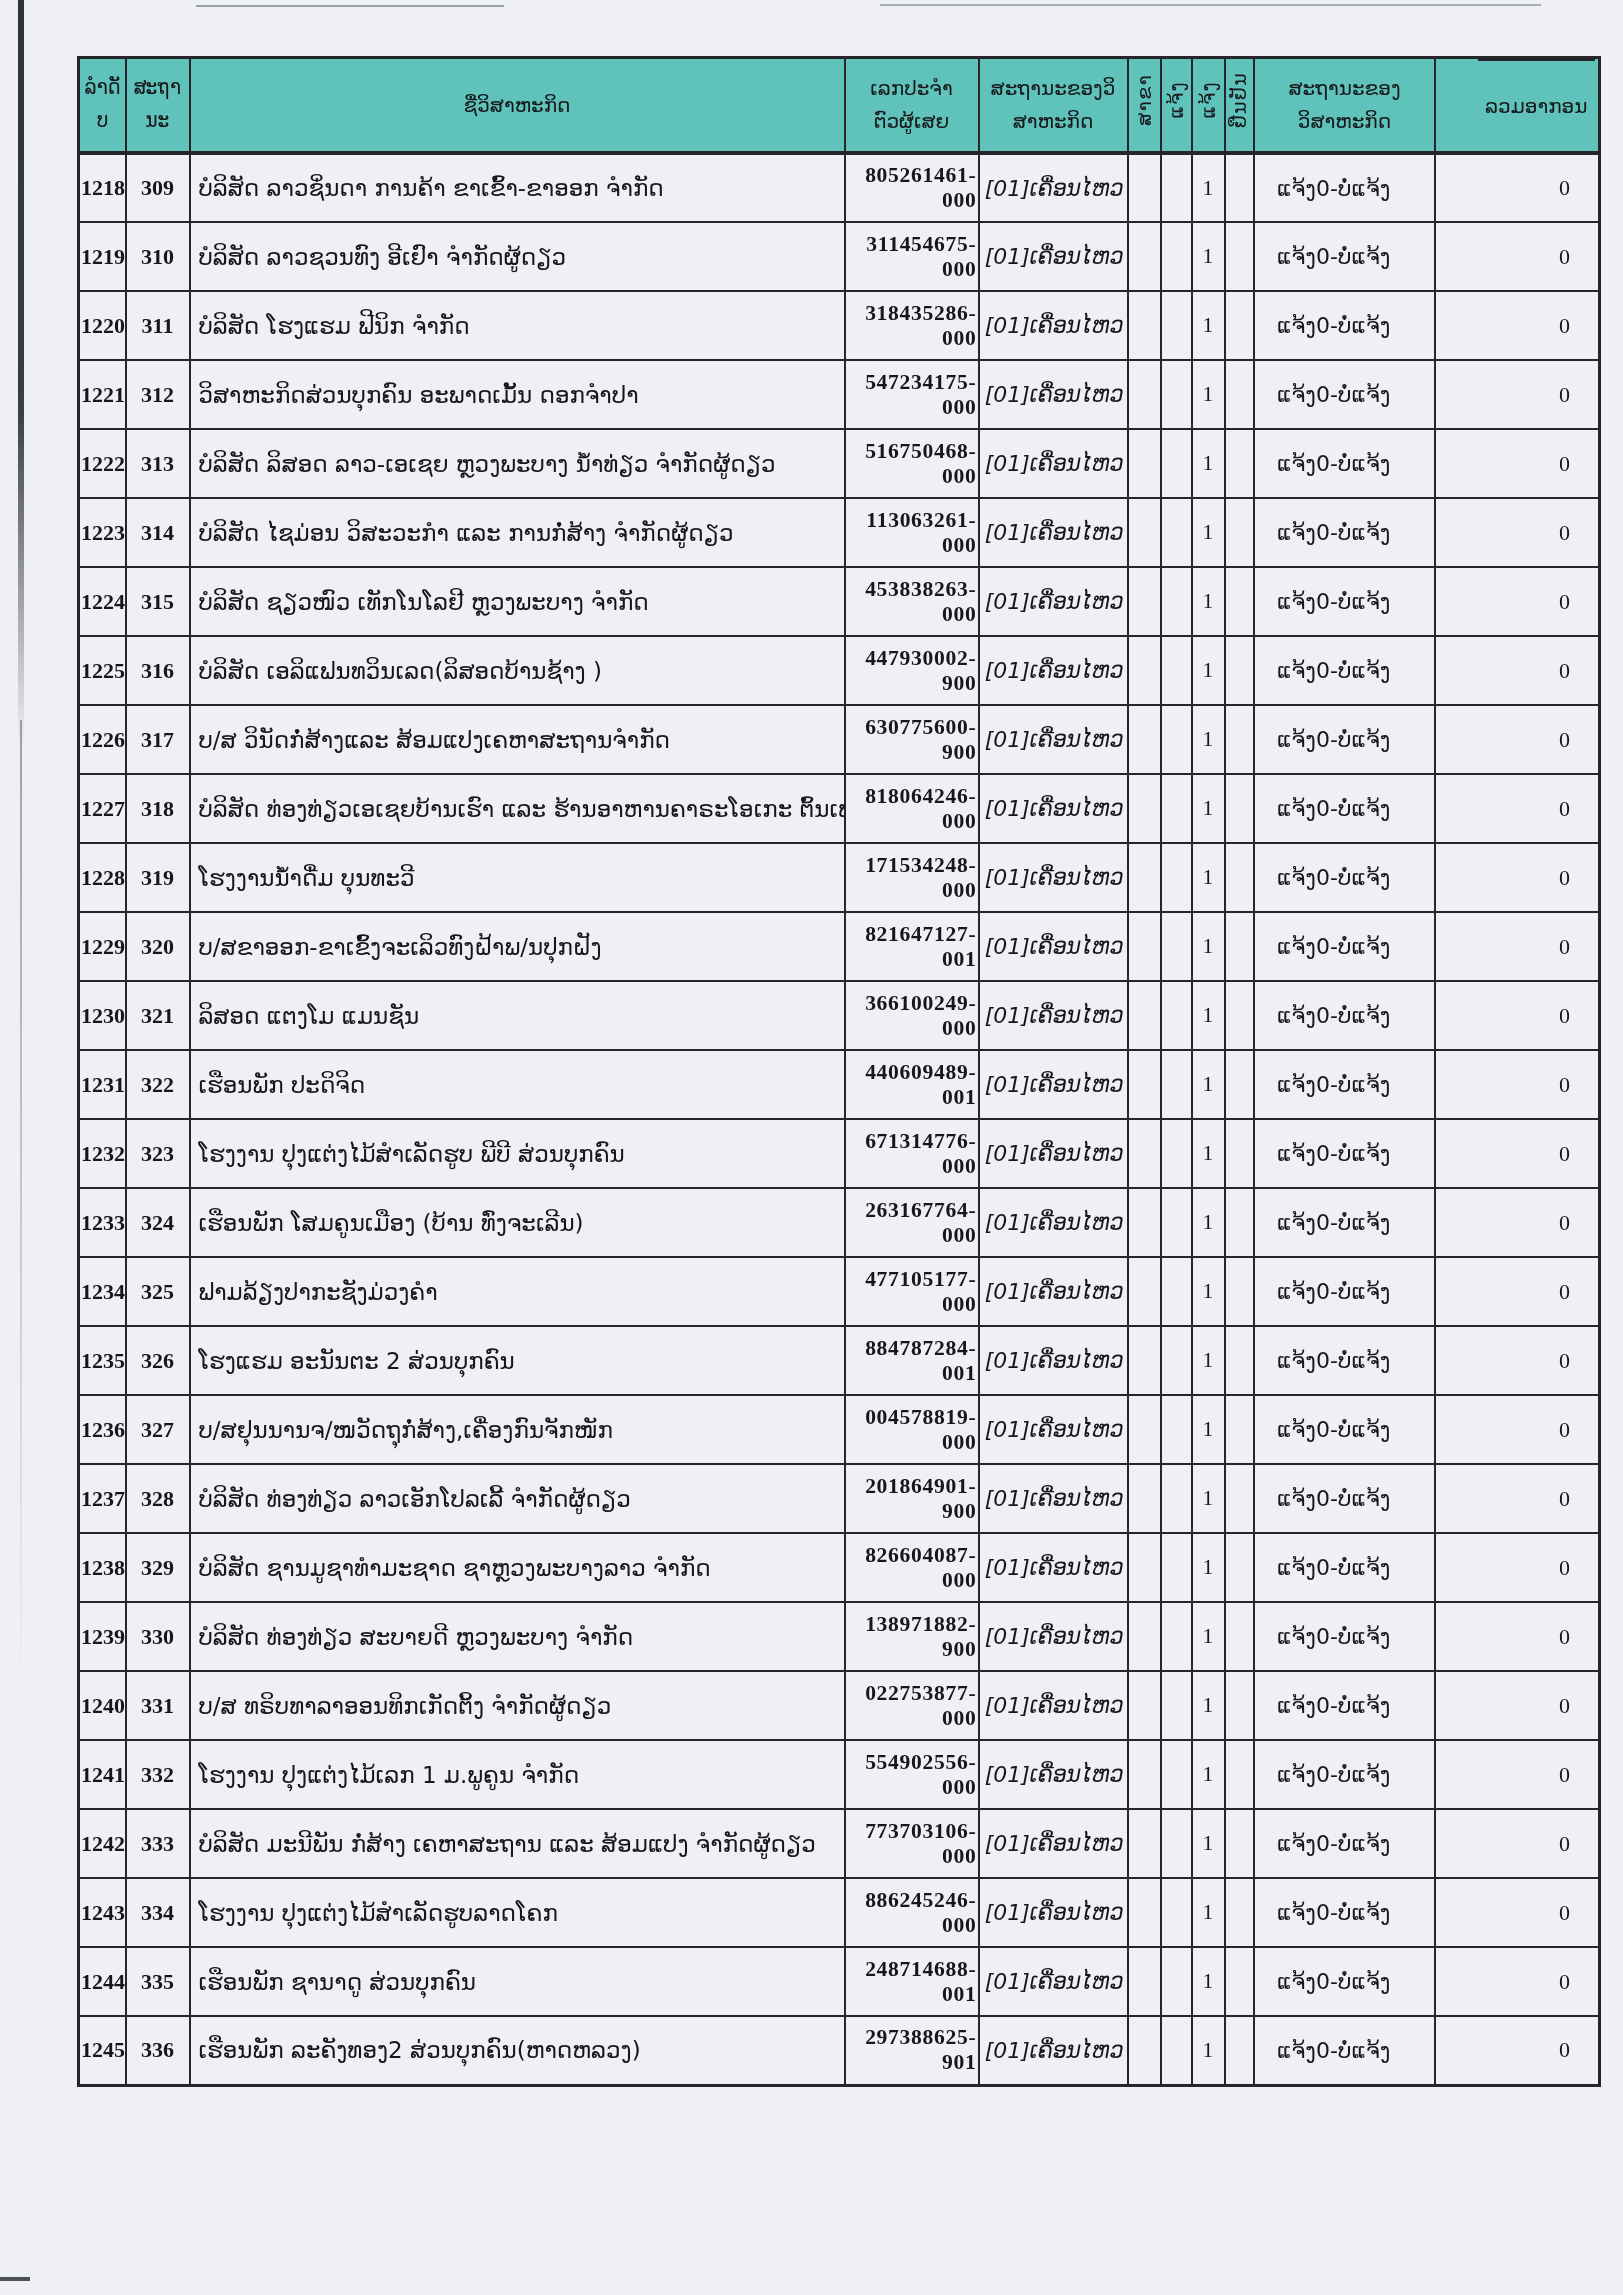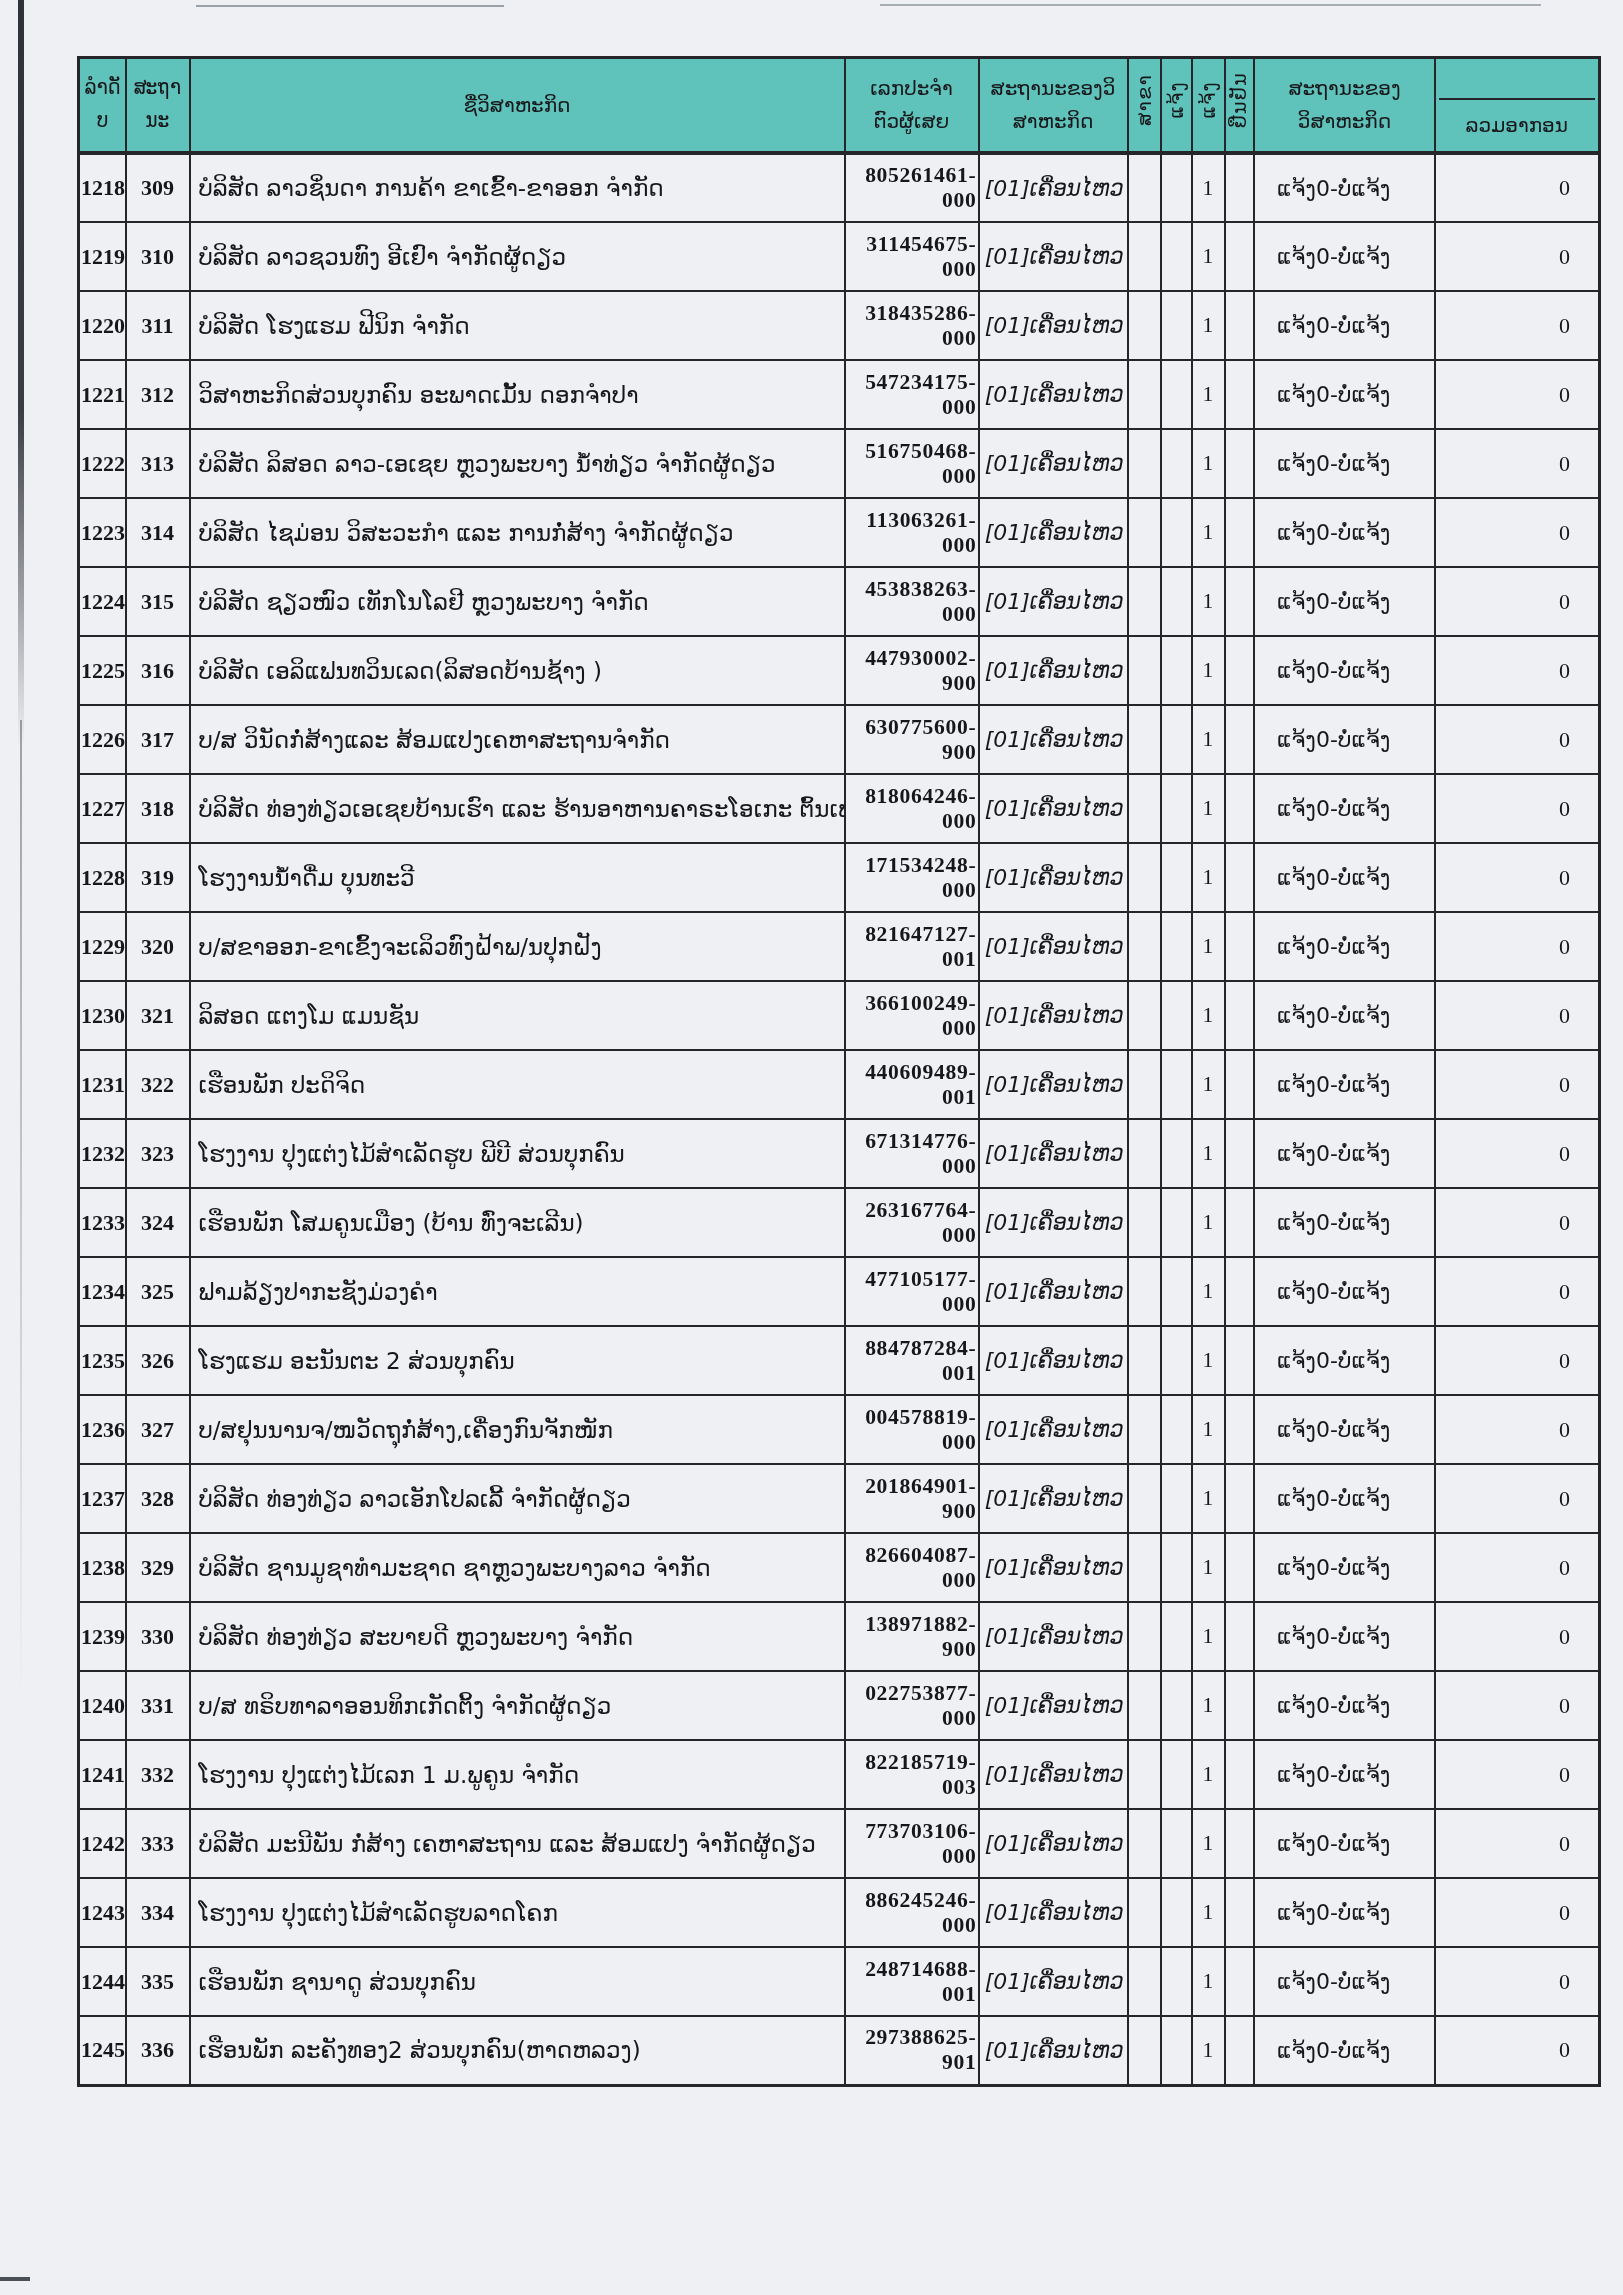--- a/index.html
+++ b/index.html
@@ -69,21 +69,21 @@
     font-family:"Liberation Serif","DejaVu Serif",serif;
     font-size:21.6px;
   }
   td.c-status2{text-align:left;padding-left:22px;font-size:22px;white-space:nowrap;}
   td.c-total{
     text-align:right;padding-right:27.5px;
     font-family:"Liberation Serif","DejaVu Serif",serif;
     font-size:22px;
   }
   th.total-th{padding:0;}
-  .tt-wrap{display:flex;flex-direction:column;height:92px;}
+  .tt-wrap{display:flex;flex-direction:row;height:92px;}
   .tt-top{flex:0 0 39px;}
   .tt-bottom{
     flex:1;border-top:2px solid var(--line);
     display:flex;align-items:center;justify-content:center;
   }
 </style>
 </head>
 <body>
 
 <div class="streak-left"></div>
@@ -425,21 +425,21 @@
     <td class="c-flag"></td>
     <td class="c-flag">1</td>
     <td class="c-flag"></td>
     <td class="c-status2">ແຈ້ງ0-ບໍ່ແຈ້ງ</td>
     <td class="c-total">0</td>
   </tr>
       <tr>
     <td class="c-no">1241</td>
     <td class="c-seq">332</td>
     <td class="c-name">ໂຮງງານ ປຸງແຕ່ງໄມ້ເລກ 1 ມ.ພູຄູນ ຈຳກັດ</td>
-    <td class="c-taxid">822185719-003</td>
+    <td class="c-taxid">554902556-000</td>
     <td class="c-status">[01]ເຄື່ອນໄຫວ</td>
     <td class="c-flag"></td>
     <td class="c-flag"></td>
     <td class="c-flag">1</td>
     <td class="c-flag"></td>
     <td class="c-status2">ແຈ້ງ0-ບໍ່ແຈ້ງ</td>
     <td class="c-total">0</td>
   </tr>
       <tr>
     <td class="c-no">1242</td>

